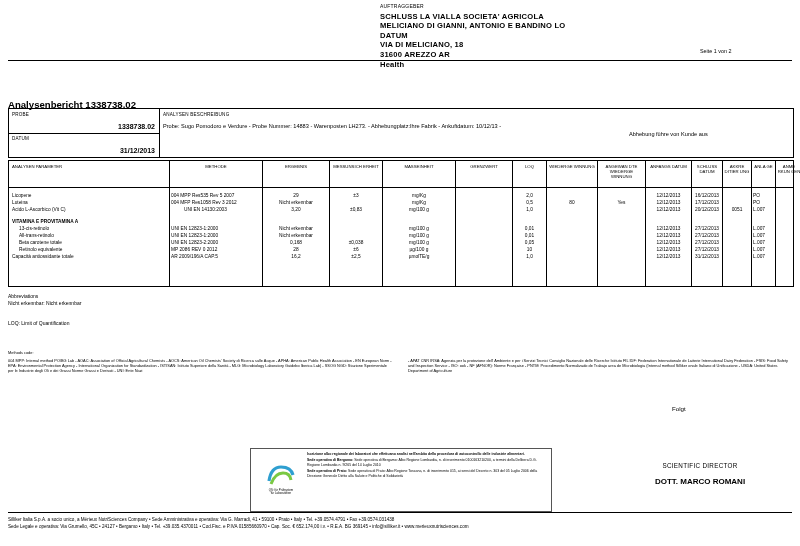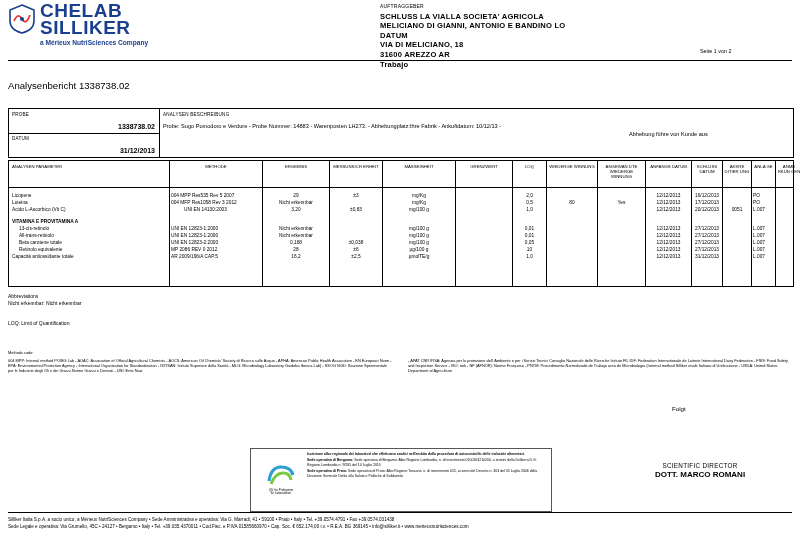--- a/index.html
+++ b/index.html
@@ -20,21 +20,21 @@
   .logo-mark{position:absolute;left:0;top:2px;width:28px;height:30px;}
   .logo-text{position:absolute;left:32px;top:0px;}
   .logo-chelab{font-size:19px;font-weight:bold;color:#1b3f8f;letter-spacing:.5px;line-height:17px;}
   .logo-silliker{font-size:19px;font-weight:bold;color:#1b3f8f;letter-spacing:.5px;line-height:17px;}
   .logo-sub{font-size:6.6px;color:#1b3f8f;margin-top:3px;font-weight:bold;}
   .addr{position:absolute;left:380px;top:2px;font-size:7.6px;line-height:9.6px;font-weight:bold;letter-spacing:.2px;}
   .pageno{position:absolute;left:700px;top:48px;font-size:5.4px;}
   .hr-top{position:absolute;left:8px;top:60px;width:784px;border-top:1px solid #000;}
 
   
-  .title{position:absolute;left:8px;top:80px;font-size:9.6px;font-weight:normal;}
+  .title{position:absolute;left:8px;top:99px;font-size:9.6px;font-weight:bold;}
 
   
   .info{position:absolute;left:8px;top:108px;width:784px;height:48px;border:1px solid #000;}
   .info .vsep{position:absolute;left:150px;top:0;width:0;height:48px;border-left:1px solid #000;}
   .info .hsep{position:absolute;left:0;top:24px;width:150px;border-top:1px solid #000;}
   .lbl{position:absolute;font-size:4.6px;letter-spacing:.2px;}
   .val-right{position:absolute;font-size:7px;font-weight:bold;text-align:right;}
   .probe-desc{position:absolute;left:154px;top:14px;font-size:5.6px;}
   .abheb{position:absolute;left:620px;top:22px;font-size:5.6px;}
 
@@ -57,53 +57,41 @@
   
   .accbox{position:absolute;left:250px;top:448px;width:300px;height:62px;border:1px solid #555;}
   .accbox .txt{position:absolute;left:56px;top:3px;width:236px;font-size:3.5px;line-height:4.4px;}
   .accbox .txt b{font-weight:bold;}
   .acclogo{position:absolute;left:8px;top:12px;width:44px;height:40px;}
   .acclogo .swirl{position:absolute;left:6px;top:0px;width:32px;height:26px;}
   .acclogo .cap{position:absolute;left:0;top:28px;width:44px;font-size:2.9px;text-align:center;line-height:3.4px;}
 
   .sign{position:absolute;left:610px;top:462px;width:180px;text-align:center;}
   .sign .role{font-size:6.3px;letter-spacing:.3px;}
-  .sign .name{font-size:8px;font-weight:bold;margin-top:1px;}
+  .sign .name{font-size:8px;font-weight:bold;margin-top:8px;}
 
   
   .hr-bot{position:absolute;left:8px;top:512px;width:784px;border-top:1px solid #000;}
   .footer{position:absolute;left:8px;top:516px;width:784px;font-size:4.6px;line-height:7.4px;text-align:left;}
 </style>
 </head>
 <body>
 
 <div class="page">
 
   <div class="header">
-    <div class="logo-box">
-      <svg class="logo-mark" viewBox="0 0 28 30">
-        <path d="M14 1 L26 6 L26 17 Q26 26 14 29 Q2 26 2 17 L2 6 Z" fill="none" stroke="#1b3f8f" stroke-width="1.6"></path>
-        <path d="M6 17 Q10 8 14 15 Q18 22 22 11" fill="none" stroke="#e03a3e" stroke-width="1.8"></path>
-        <circle cx="14" cy="15" r="2" fill="#1b3f8f"></circle>
-      </svg>
-      <div class="logo-text">
-        <div class="logo-chelab">CHELAB</div>
-        <div class="logo-silliker">SILLIKER</div>
-        <div class="logo-sub">a Mérieux NutriSciences Company</div>
-      </div>
-    </div>
 
     <div class="addr">
       <div style="font-size:5px;font-weight:normal;">AUFTRAGGEBER</div>
       <div>SCHLUSS LA VIALLA  SOCIETA' AGRICOLA</div>
       <div>MELICIANO DI GIANNI, ANTONIO E BANDINO LO</div>
       <div>DATUM</div>
       <div>VIA DI MELICIANO, 18</div>
       <div>31600 AREZZO AR</div>
-      <div>Trabajo</div>
+      <div>Health</div>
     </div>
 
     <div class="pageno">Seite 1 von 2</div>
     <div class="hr-top"></div>
   </div>
 
   <div class="title">Analysenbericht 1338738.02</div>
 
   <div class="info">
     <div class="vsep"></div>

